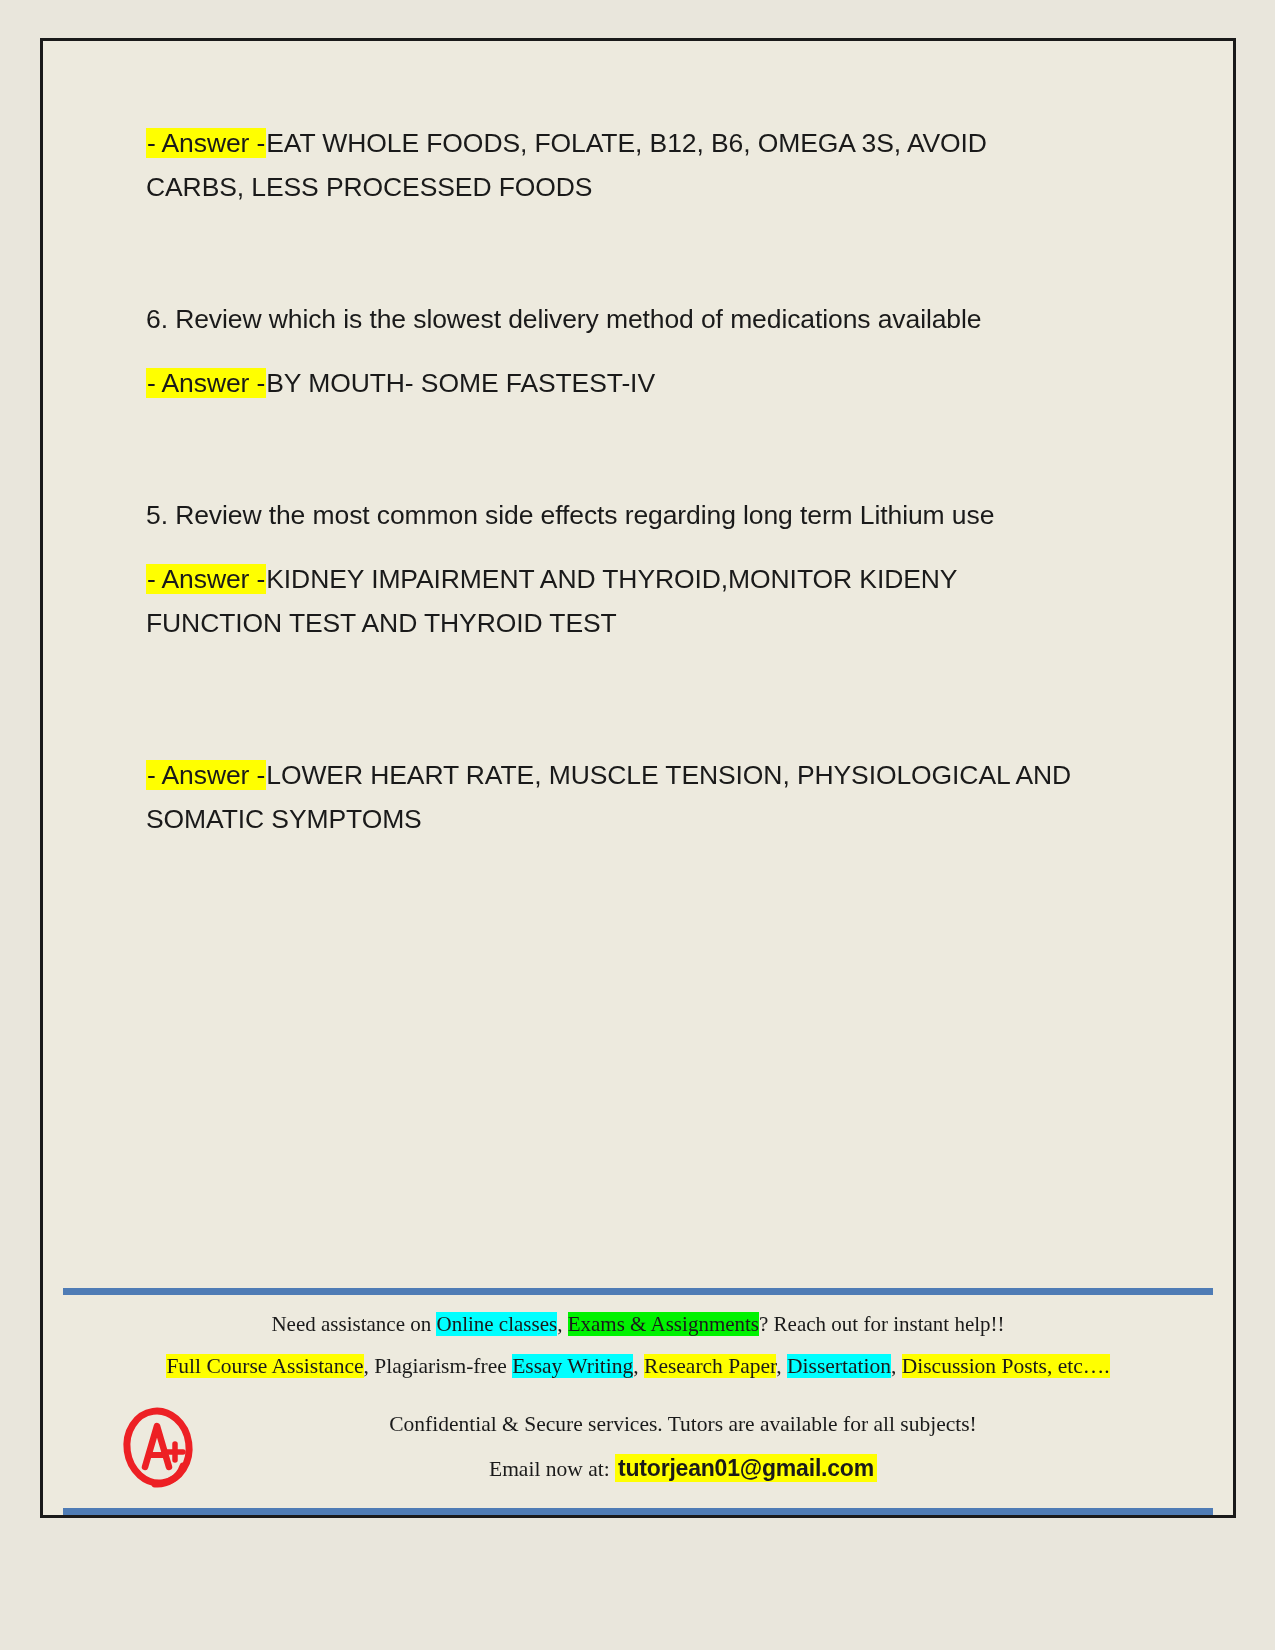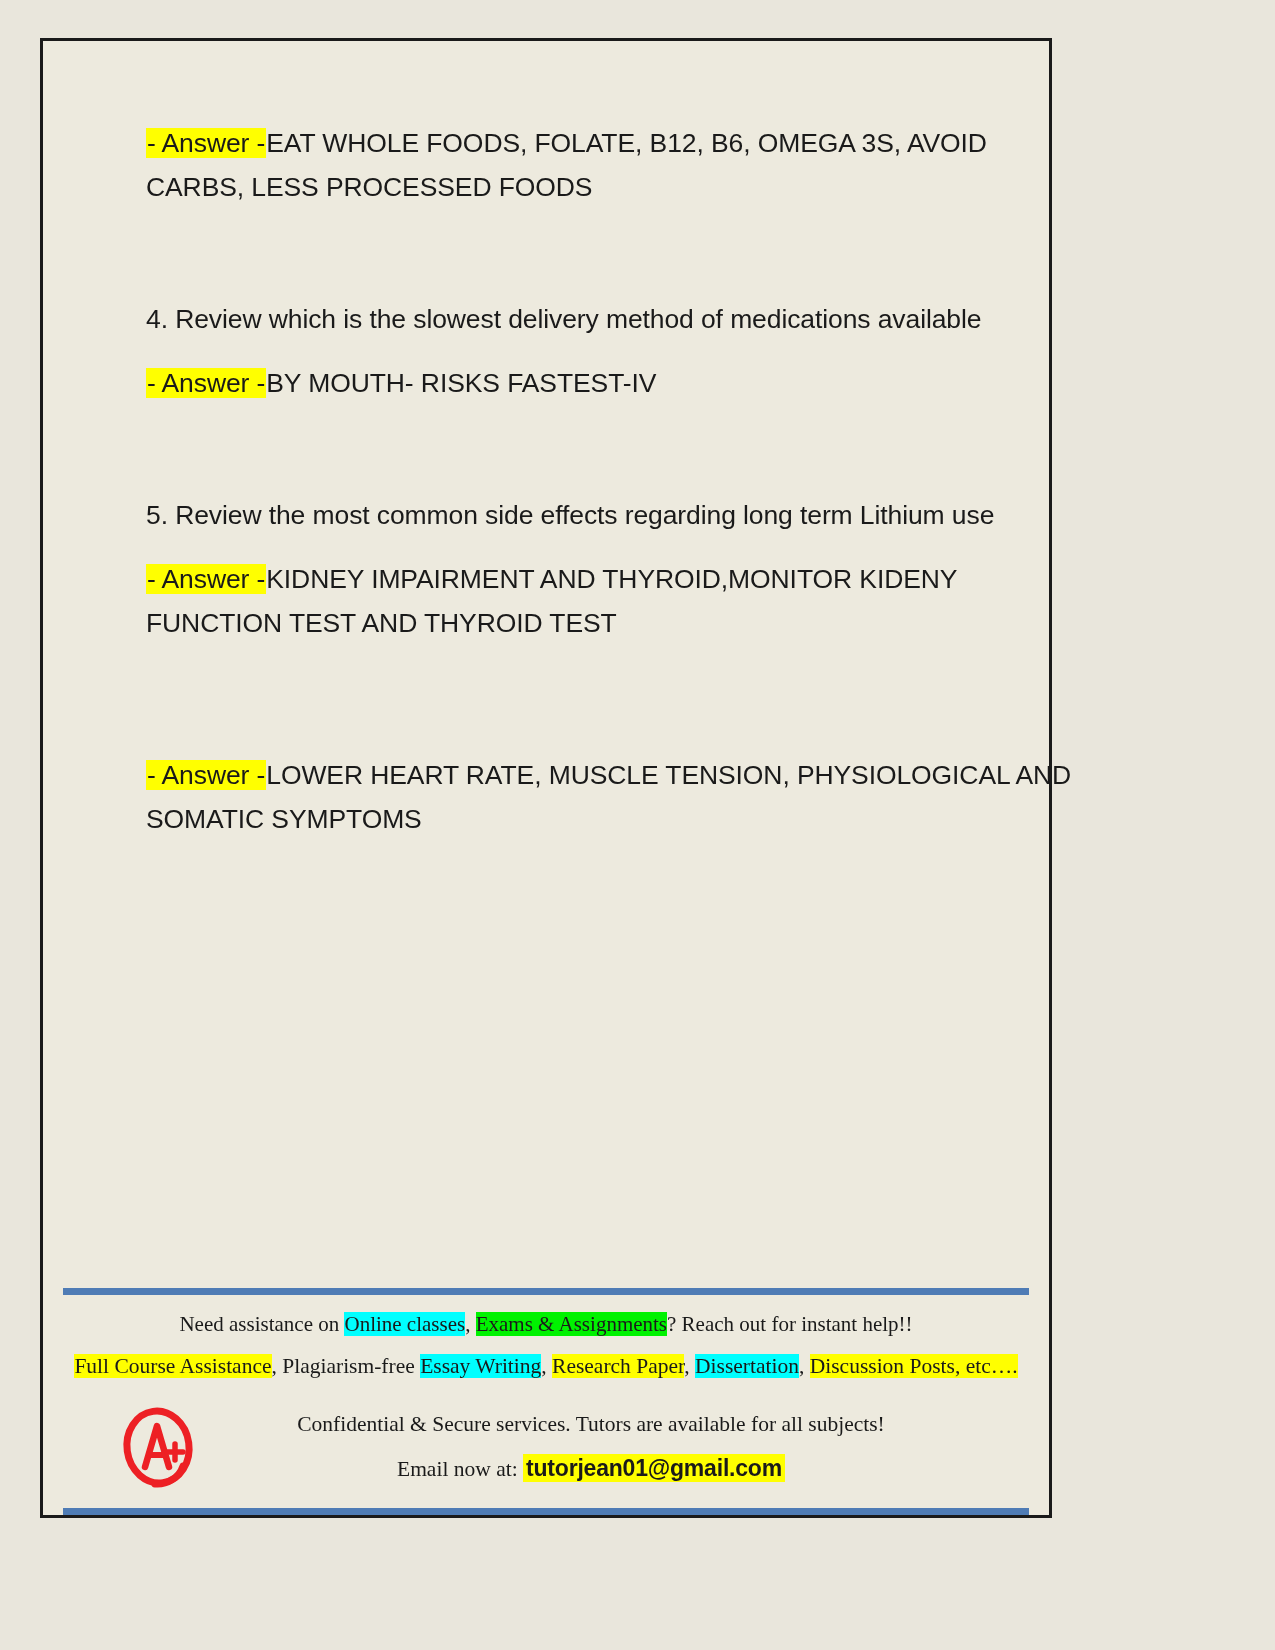--- a/index.html
+++ b/index.html
@@ -13,21 +13,21 @@
     height: 1650px;
     background: #e9e6dc;
     font-family: "Liberation Sans", sans-serif;
     overflow: hidden;
     box-sizing: border-box;
   }
   .doc-frame {
     position: absolute;
     left: 40px;
     top: 38px;
-    width: 1012px;
+    width: 1196px;
     height: 1480px;
     border: 3px solid #1a1a1a;
     background: #edeade;
     box-sizing: border-box;
   }
   .content {
     position: absolute;
     left: 103px;
     top: 80px;
     width: 930px;
@@ -124,26 +124,26 @@
 
     <div class="content">
 
       <div class="para q-block">
         <span class="hl-yellow">- Answer -</span><span>EAT WHOLE FOODS, FOLATE, B12, B6, OMEGA 3S, AVOID CARBS, LESS PROCESSED FOODS</span>
       </div>
 
       <div class="gap-lg"></div>
 
       <div class="para q-block">
-        <span>4. Review which is the slowest delivery method of medications available</span>
-      </div>
-      <div class="gap-sm"></div>
-
-      <div class="para q-block">
-        <span class="hl-yellow">- Answer -</span><span>BY MOUTH- RISKS FASTEST-IV</span>
+        <span>6. Review which is the slowest delivery method of medications available</span>
+      </div>
+      <div class="gap-sm"></div>
+
+      <div class="para q-block">
+        <span class="hl-yellow">- Answer -</span><span>BY MOUTH- SOME FASTEST-IV</span>
       </div>
 
       <div class="gap-lg"></div>
 
       <div class="para q-block">
         <span>5. Review the most common side effects regarding long term Lithium use</span>
       </div>
       <div class="gap-sm"></div>
 
       <div class="para q-block">

